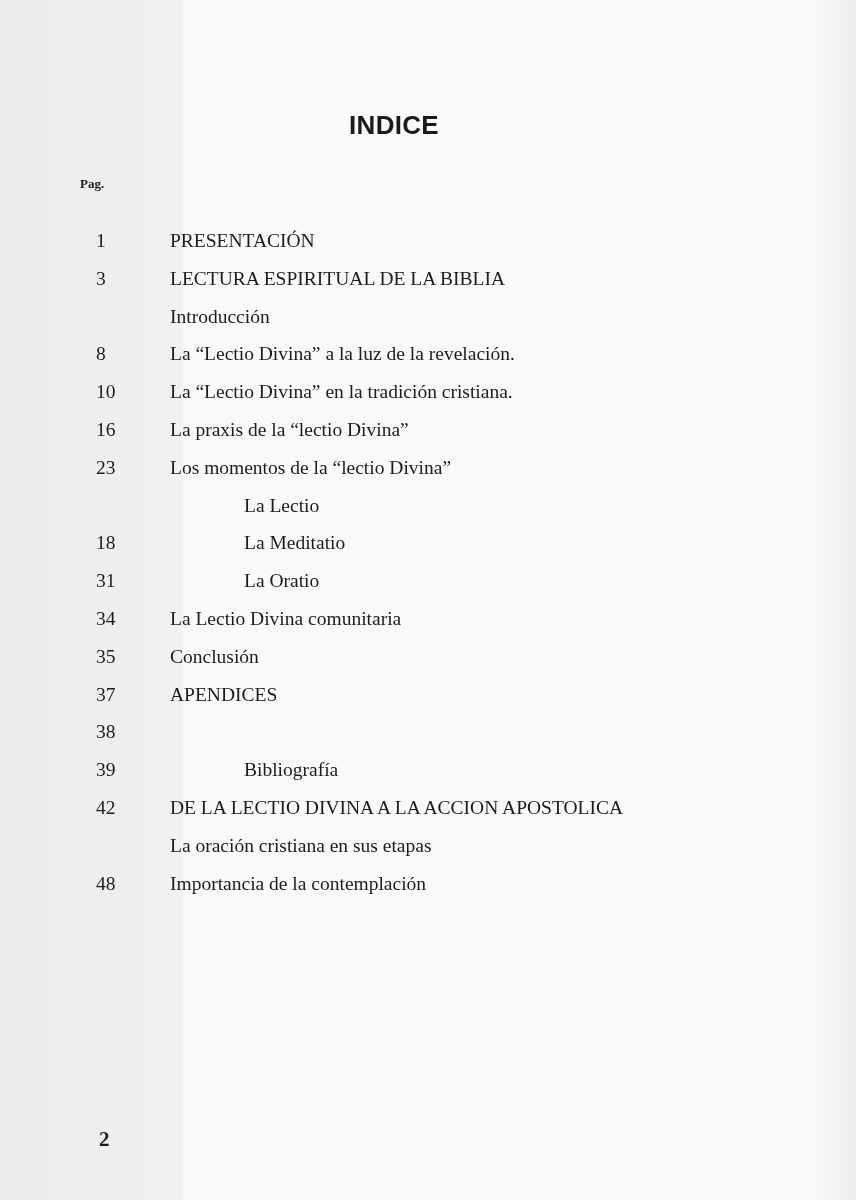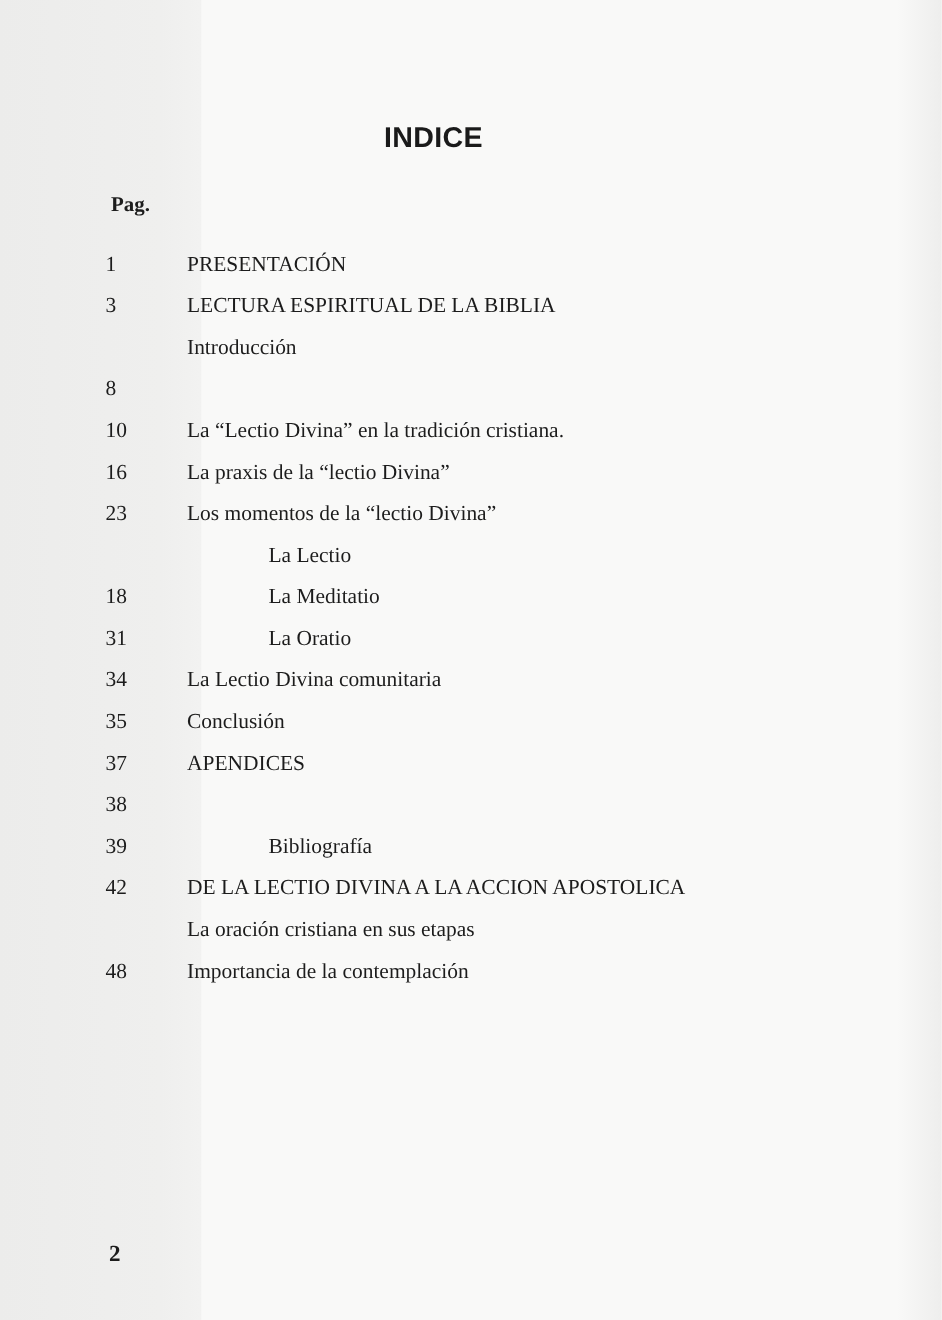--- a/index.html
+++ b/index.html
@@ -40,24 +40,24 @@
       padding-left: 82px;
       box-sizing: border-box;
       font-family: "Liberation Sans", "DejaVu Sans", sans-serif;
       font-weight: bold;
       font-size: 26px;
       letter-spacing: 0.3px;
       color: #1a1a1a;
     }
     .pag-label {
       position: absolute;
-      left: 101px;
+      left: 80px;
       top: 176px;
       font-weight: bold;
-      font-size: 19px;
+      font-size: 13px;
     }
     .toc {
       position: absolute;
       left: 0;
       top: 227px;
       width: 856px;
     }
     .toc-row {
       position: relative;
       height: 37.8px;
@@ -104,20 +104,21 @@
   <div class="toc-row">
     <span class="toc-num">3</span>
     <span class="toc-text">LECTURA ESPIRITUAL DE LA BIBLIA</span>
   </div>
   <div class="toc-row">
     <span class="toc-num"></span>
     <span class="toc-text">Introducción</span>
   </div>
   <div class="toc-row">
     <span class="toc-num">8</span>
+    <span class="toc-text">La “Lectio Divina” a la luz de la revelación.</span>
   </div>
   <div class="toc-row">
     <span class="toc-num">10</span>
     <span class="toc-text">La “Lectio Divina” en la tradición cristiana.</span>
   </div>
   <div class="toc-row">
     <span class="toc-num">16</span>
     <span class="toc-text">La praxis de la “lectio Divina”</span>
   </div>
   <div class="toc-row">

